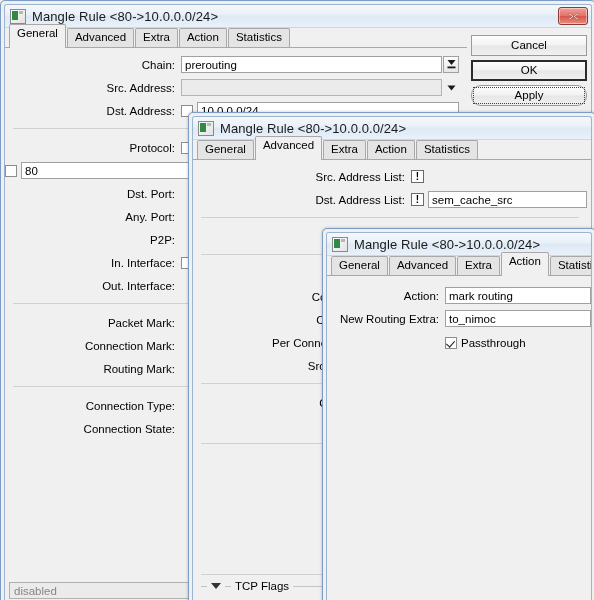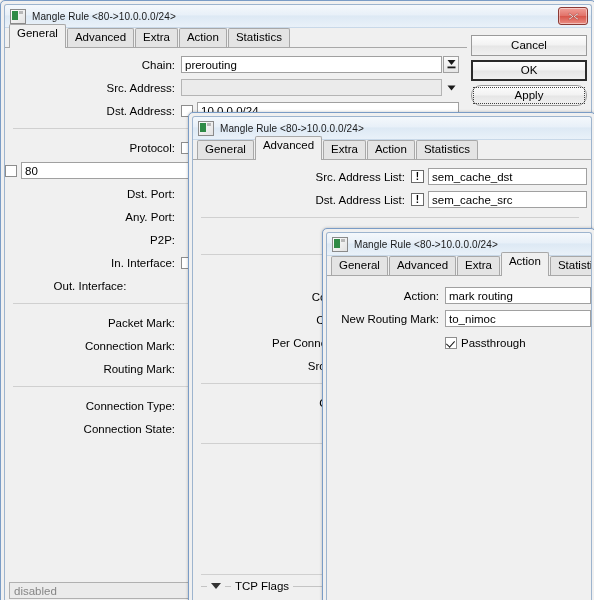--- a/index.html
+++ b/index.html
@@ -61,21 +61,21 @@
     left: 1px; top: 1px; width: 6px; height: 9px;
     background: #2f8a46;
   }
   .title-icon::after {
     content: "";
     position: absolute;
     left: 8px; top: 1px; width: 4px; height: 3px;
     background: #b8b8b8;
   }
   .title-text {
-    font-size: 10px;
+    font-size: 13px;
     color: #1a1a1a;
     white-space: nowrap;
     letter-spacing: 0.1px;
   }
   .close-btn {
     position: absolute;
     right: 3px; top: 2px;
     width: 28px; height: 16px;
     border-radius: 3px;
     border: 1px solid #8c3a34;
@@ -363,21 +363,21 @@
           <span class="fld disabled" style="margin-left:16px;"></span>
         </div>
 
         <div class="row" style="padding-right:8px;">
           <span class="lbl" style="width:176px;">In. Interface:</span>
           <span class="cbox"></span>
           <span class="fld">EthLinkD</span>
         </div>
 
         <div class="row" style="padding-right:8px;">
-          <span class="lbl" style="width:176px;text-align:center;">Out. Interface:</span>
+          <span class="lbl" style="width:176px;">Out. Interface:</span>
           <span class="fld disabled" style="margin-left:16px;"></span>
         </div>
 
         <div class="sep"></div>
 
         <div class="row" style="padding-right:8px;">
           <span class="lbl" style="width:176px;">Packet Mark:</span>
           <span class="fld disabled" style="margin-left:16px;"></span>
         </div>
 
@@ -421,21 +421,20 @@
         <div class="tab">Extra</div>
         <div class="tab">Action</div>
         <div class="tab">Statistics</div>
       </div>
 
       <div class="form" style="padding-right:4px;">
 
         <div class="row">
           <span class="lbl" style="width:218px;">Src. Address List:</span>
           <span class="negbox">!</span>
-          <span class="fld">sem_cache_dst</span>
         </div>
 
         <div class="row">
           <span class="lbl" style="width:218px;">Dst. Address List:</span>
           <span class="negbox">!</span>
           <span class="fld">sem_cache_src</span>
         </div>
 
         <div class="sep"></div>
 
@@ -538,21 +537,21 @@
         <div class="tab">Statistics</div>
       </div>
 
       <div class="form" style="padding-top:9px;">
         <div class="row">
           <span class="lbl" style="width:118px;">Action:</span>
           <span class="fld">mark routing</span>
         </div>
 
         <div class="row">
-          <span class="lbl" style="width:118px;">New Routing Mark:</span>
+          <span class="lbl" style="width:118px;">New Routing Extra:</span>
           <span class="fld">to_nimoc</span>
         </div>
 
         <div class="row" style="margin-top:3px;">
           <span class="lbl" style="width:118px;"></span>
           <span class="cbox checked"></span>
           <span style="font-size:11.5px;color:#000;">Passthrough</span>
         </div>
       </div>
     </div>

